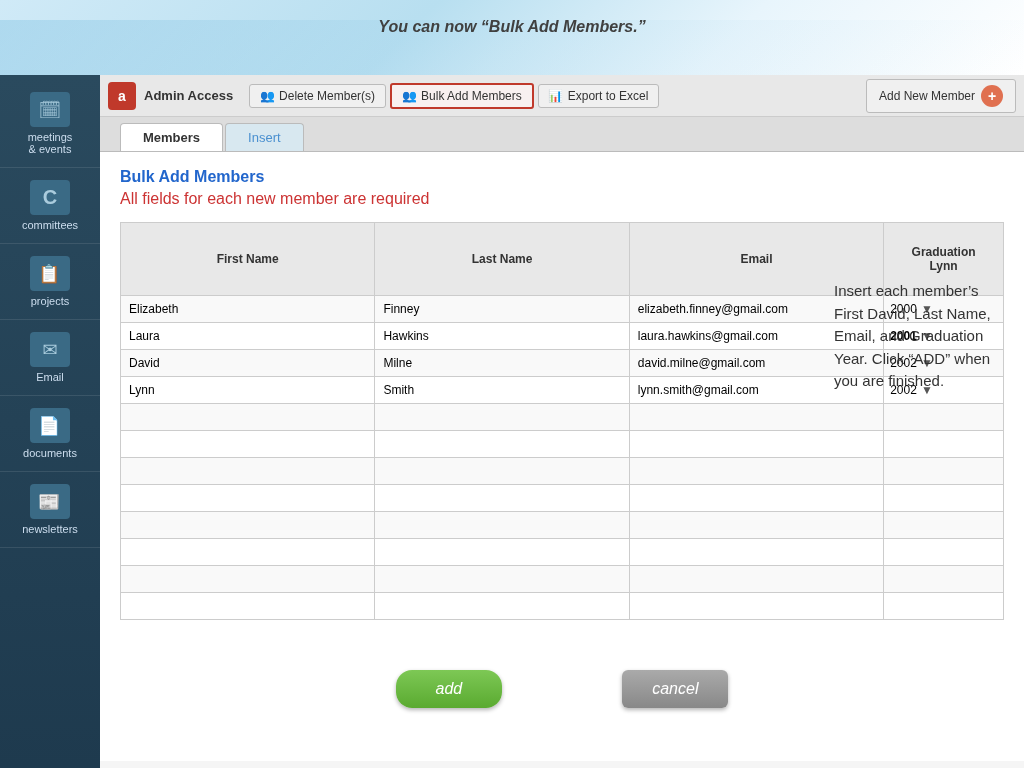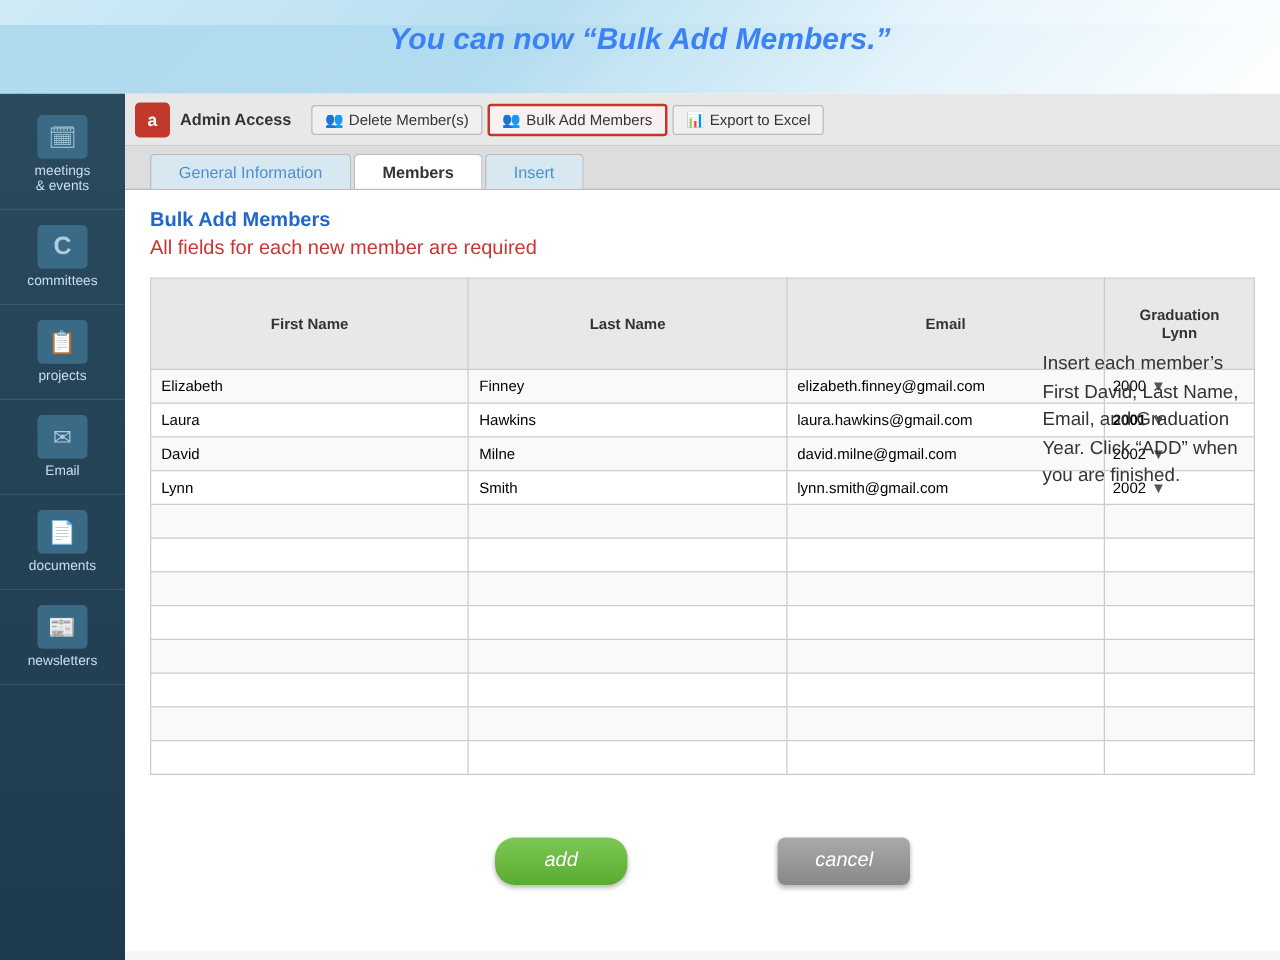--- a/index.html
+++ b/index.html
@@ -27,22 +27,22 @@
       background: linear-gradient(135deg, rgba(100,180,220,0.3) 0%, rgba(180,220,240,0.2) 50%, transparent 100%);
       z-index: 0;
     }
 
     
     .top-heading {
       position: absolute;
       top: 18px;
       left: 0; right: 0;
       text-align: center;
-      font-size: 24px;
-      color: #3b82f6;
+      font-size: 16px;
+      color: #404040;
       z-index: 10;
       font-style: italic;
     }
     .top-heading span {
       font-weight: bold;
     }
 
     
     .sidebar {
       position: absolute;
@@ -335,26 +335,27 @@
     </button>
     <button class="topbar-btn highlighted">
       <span>👥</span>
       <span>Bulk Add Members</span>
     </button>
     <button class="topbar-btn">
       <span>📊</span>
       <span>Export to Excel</span>
     </button>
     <div class="topbar-spacer"></div>
+    <button class="topbar-add">
+      <span>Add New Member</span>
+      <div class="add-circle">+</div>
+    </button>
   </div>
 
   <div class="tabs">
-    <div class="tab inactive">
-      <span>General Information</span>
-    </div>
     <div class="tab active">
       <span>Members</span>
     </div>
     <div class="tab inactive">
       <span>Insert</span>
     </div>
   </div>
 
   <div class="panel">
     <div class="bulk-title">Bulk Add Members</div>

